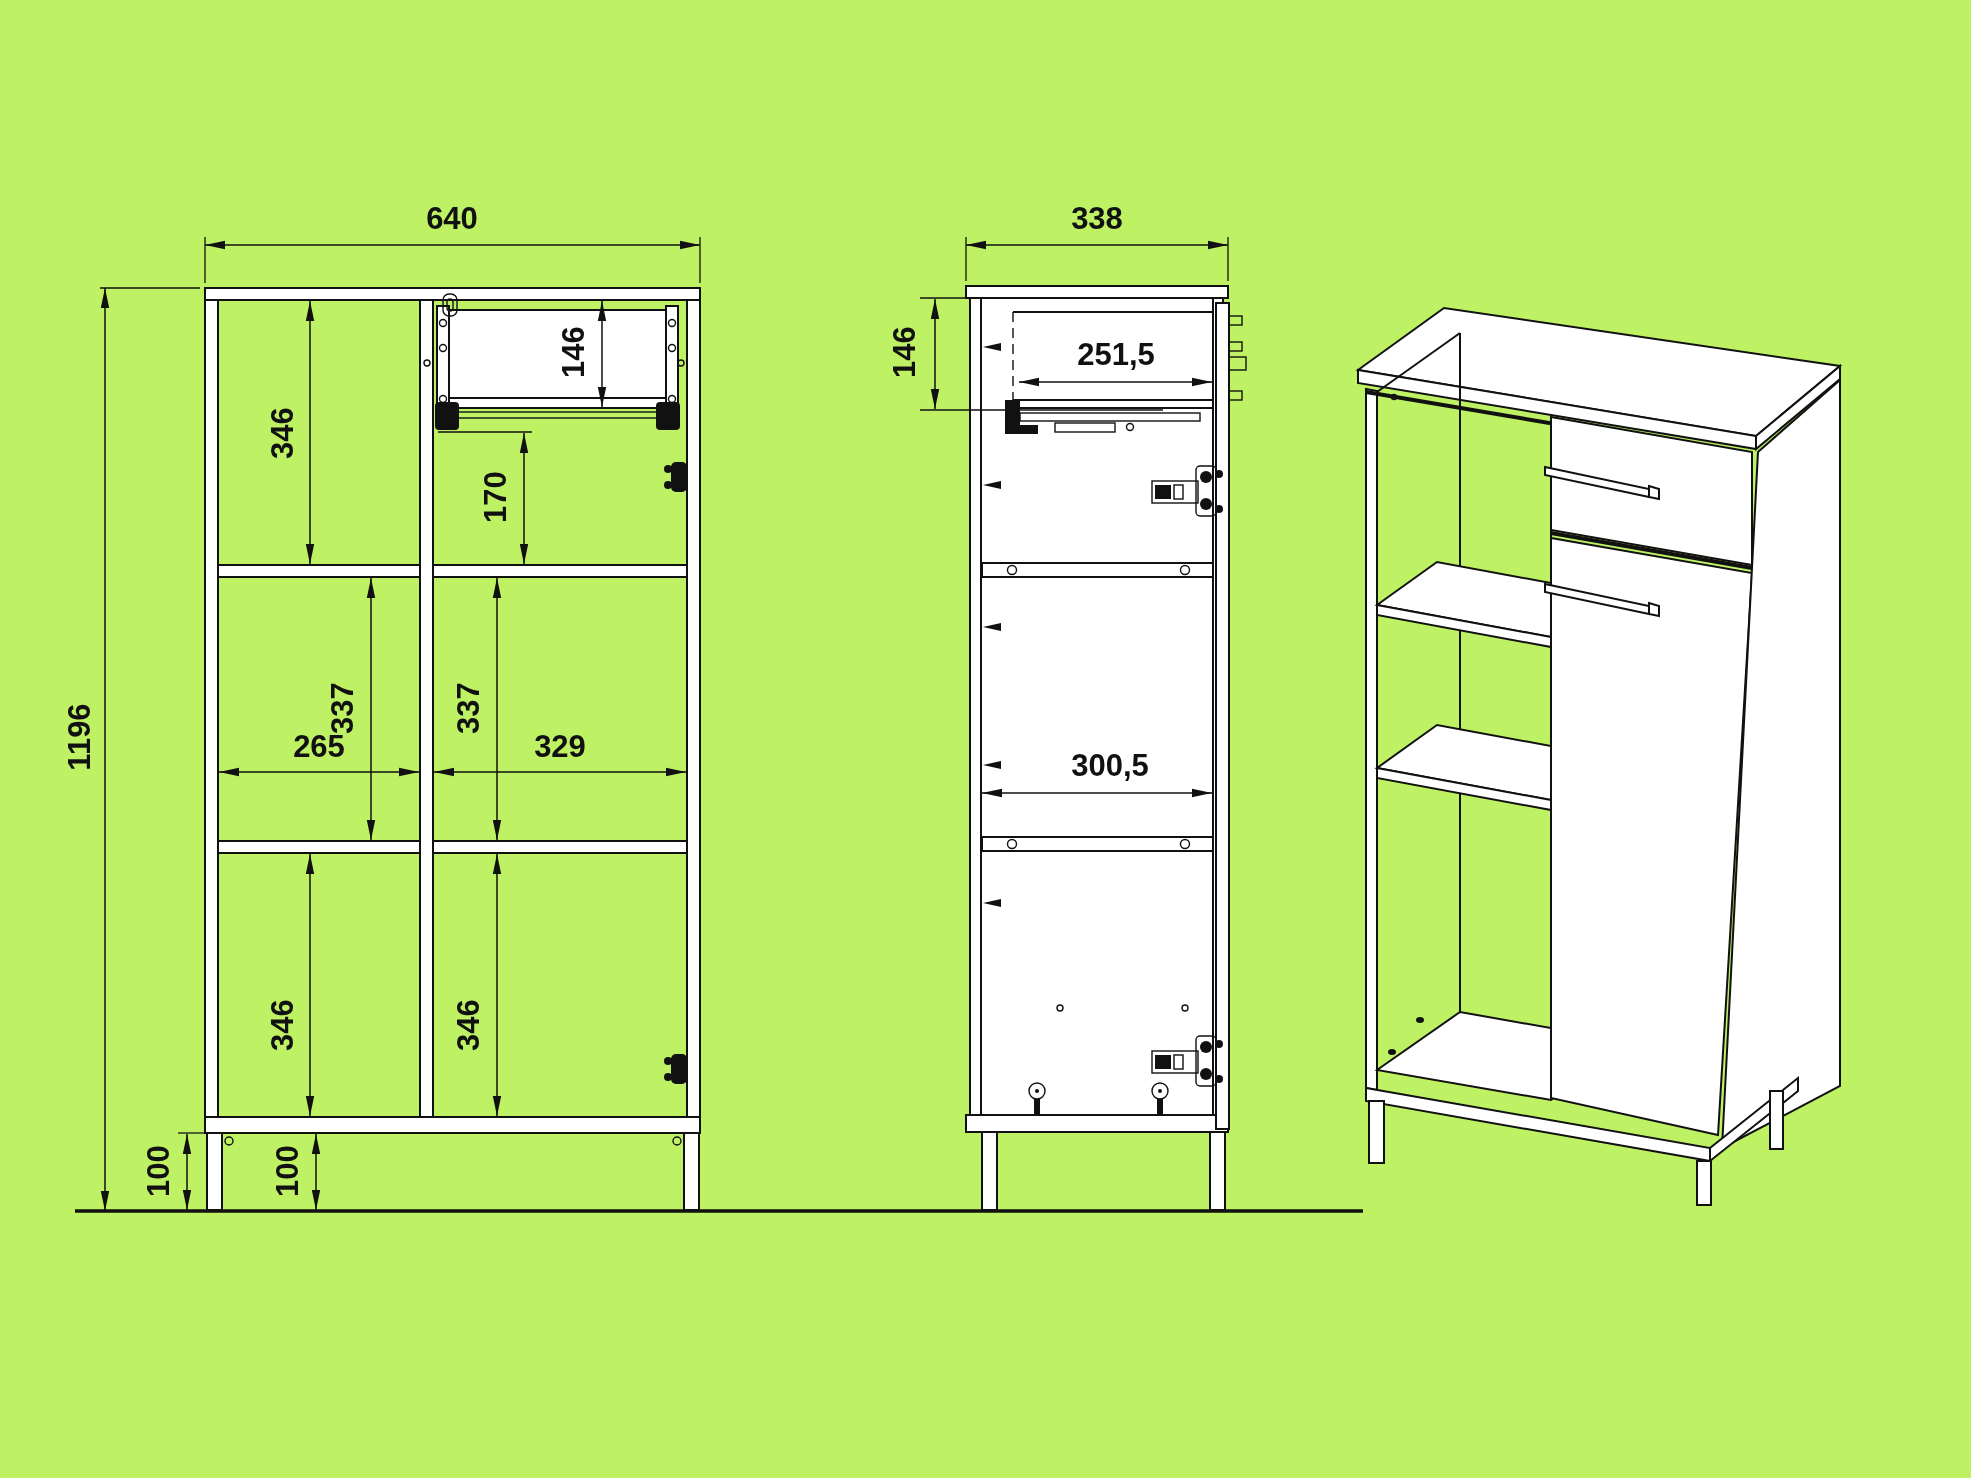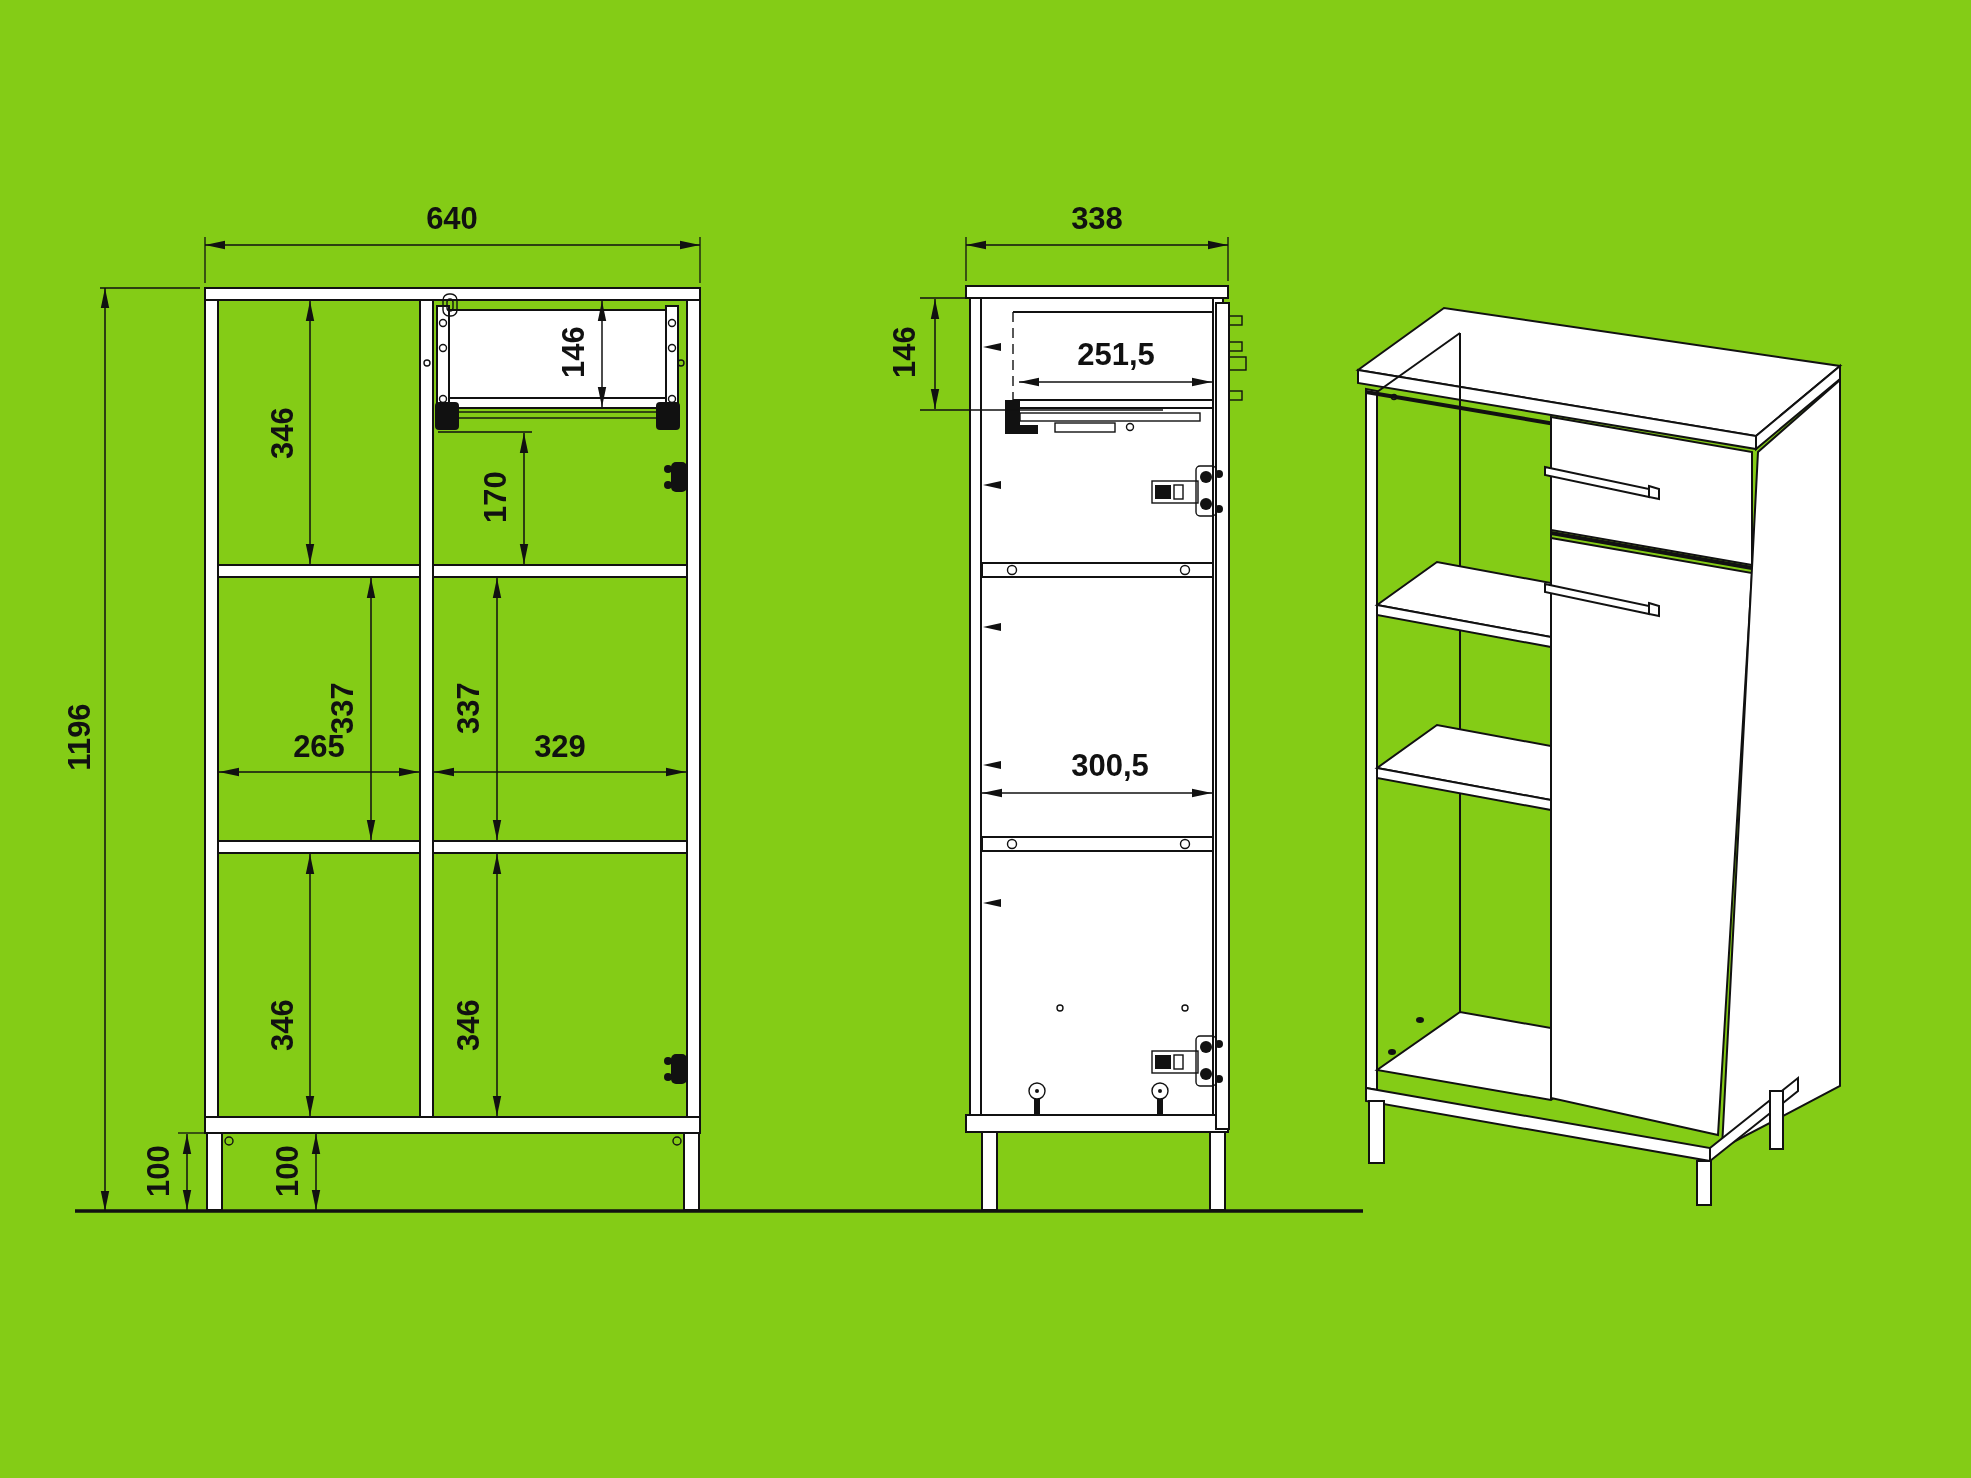--- a/index.html
+++ b/index.html
@@ -1,16 +1,16 @@
 <!DOCTYPE html>
 <html><head>
 <meta charset="utf-8">
 <style>
   html,body{margin:0;padding:0;background:#e8e8e8;}
-  .stage{width:1971px;height:1478px;background:#84cc16;position:relative;margin:0 auto;}
+  .stage{width:1971px;height:1478px;background:#bef264;position:relative;margin:0 auto;}
   svg{display:block;}
   .o{fill:#ffffff;stroke:#111111;stroke-width:2;}
   .l{fill:none;stroke:#111111;stroke-width:2;}
   .t{fill:none;stroke:#111111;stroke-width:1.4;}
   .d{fill:#111111;stroke:none;}
   .dim{fill:none;stroke:#111111;stroke-width:1.5;}
   .ext{fill:none;stroke:#111111;stroke-width:1.3;}
   .lbl{font-family:"Liberation Sans",sans-serif;font-size:31px;font-weight:bold;fill:#111111;}
   .ground{stroke:#111111;stroke-width:3.5;}
   .heavy{stroke:#111111;stroke-width:4;}

